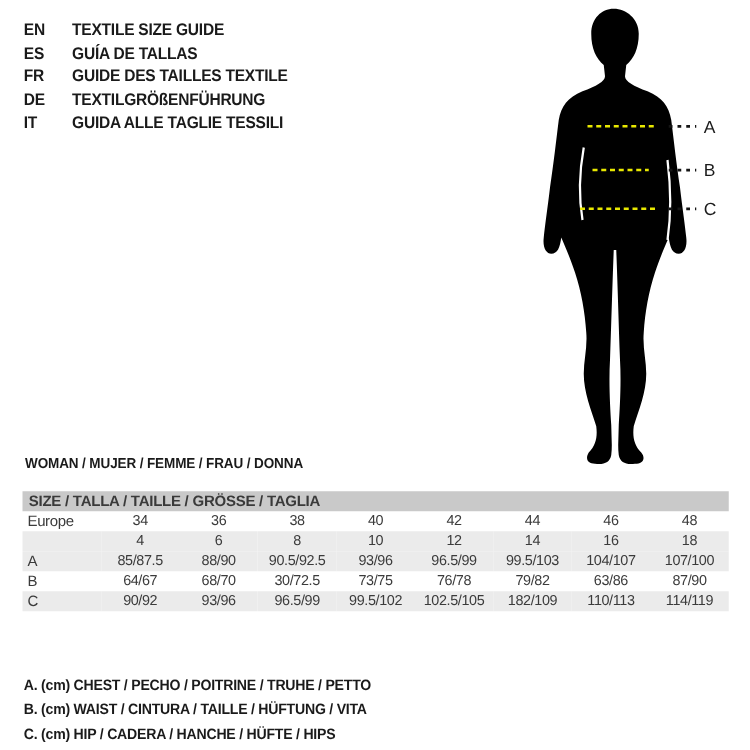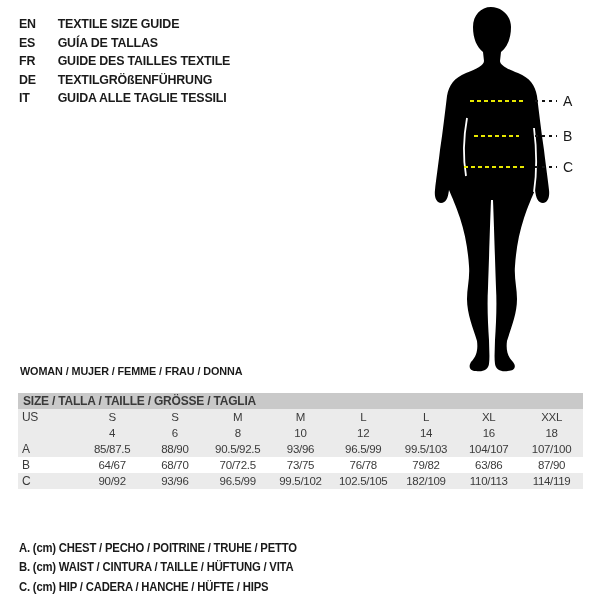--- a/index.html
+++ b/index.html
@@ -127,30 +127,30 @@
 
 <div class="subtitle">WOMAN / MUJER / FEMME / FRAU / DONNA</div>
 
 <table class="size-table">
   <thead>
     <tr>
       <th colspan="9">SIZE / TALLA / TAILLE / GRÖSSE / TAGLIA</th>
     </tr>
   </thead>
   <tbody>
-    <tr class="shade">
-      <td class="row-label">US</td>
-      <td>S</td>
-      <td>S</td>
-      <td>M</td>
-      <td>M</td>
-      <td>L</td>
-      <td>L</td>
-      <td>XL</td>
-      <td>XXL</td>
+    <tr>
+      <td class="row-label">Europe</td>
+      <td>34</td>
+      <td>36</td>
+      <td>38</td>
+      <td>40</td>
+      <td>42</td>
+      <td>44</td>
+      <td>46</td>
+      <td>48</td>
     </tr>
     <tr class="shade">
       <td class="row-label"></td>
       <td>4</td>
       <td>6</td>
       <td>8</td>
       <td>10</td>
       <td>12</td>
       <td>14</td>
       <td>16</td>
@@ -164,21 +164,21 @@
       <td>93/96</td>
       <td>96.5/99</td>
       <td>99.5/103</td>
       <td>104/107</td>
       <td>107/100</td>
     </tr>
     <tr>
       <td class="row-label">B</td>
       <td>64/67</td>
       <td>68/70</td>
-      <td>70/72.5</td>
+      <td>30/72.5</td>
       <td>73/75</td>
       <td>76/78</td>
       <td>79/82</td>
       <td>63/86</td>
       <td>87/90</td>
     </tr>
     <tr class="shade">
       <td class="row-label">C</td>
       <td>90/92</td>
       <td>93/96</td>

